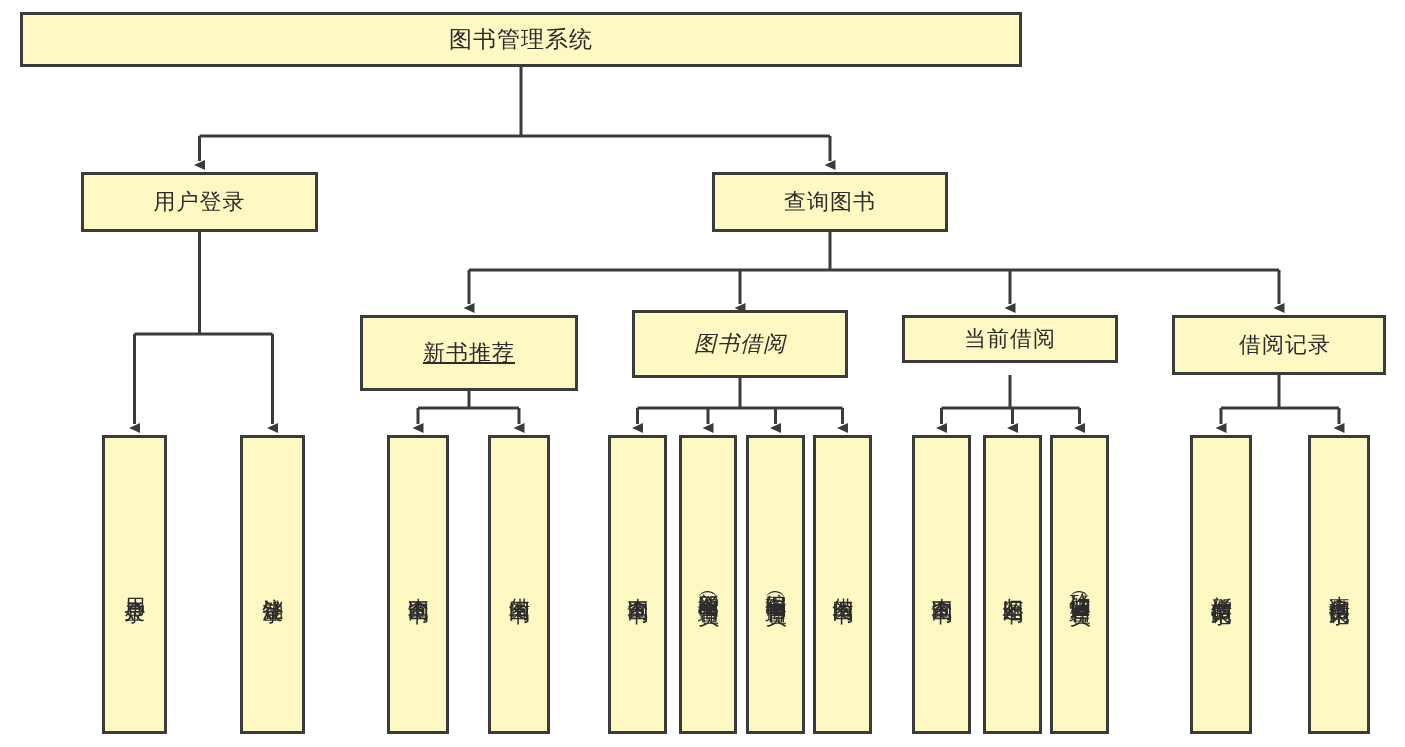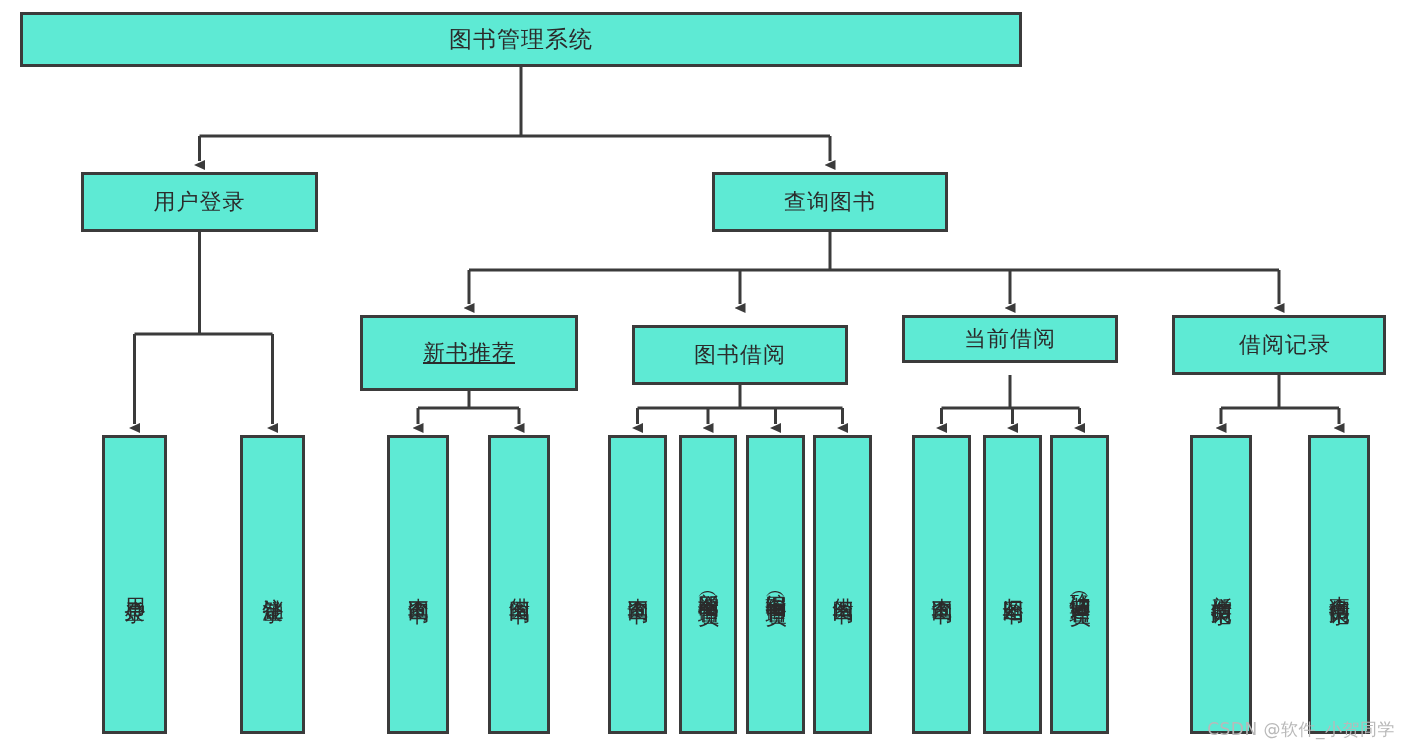--- a/index.html
+++ b/index.html
@@ -22,21 +22,21 @@
     left: 0;
     top: 0;
     width: 1405px;
     height: 747px;
     pointer-events: none;
   }
   .node {
     position: absolute;
     box-sizing: border-box;
     border: 3px solid #3b3b3b;
-    background: #5eead4;
+    background: #fef9c3;
     display: flex;
     align-items: center;
     justify-content: center;
     color: #2b2b2b;
   }
   .node.horiz {
     font-size: 22px;
     letter-spacing: 1px;
   }
   .node.vert {
@@ -120,21 +120,21 @@
       </div>
       <div class="node horiz" style="left: 81px; top: 172px; width: 237px; height: 60px;">
         <span class="hlabel">用户登录</span>
       </div>
       <div class="node horiz" style="left: 712px; top: 172px; width: 236px; height: 60px;">
         <span class="hlabel">查询图书</span>
       </div>
       <div class="node horiz" style="left: 360px; top: 315px; width: 218px; height: 76px; text-decoration: underline;">
         <span class="hlabel">新书推荐</span>
       </div>
-      <div class="node horiz" style="left: 632px; top: 325px; width: 216px; height: 60px;">
+      <div class="node horiz" style="left: 632px; top: 310px; width: 216px; height: 68px; font-style: italic;">
         <span class="hlabel">图书借阅</span>
       </div>
       <div class="node horiz" style="left: 902px; top: 315px; width: 216px; height: 48px;">
         <span class="hlabel">当前借阅</span>
       </div>
       <div class="node horiz" style="left: 1172px; top: 315px; width: 214px; height: 60px; padding-left: 12px;">
         <span class="hlabel">借阅记录</span>
       </div>
       <div class="node vert" style="left: 102px; top: 435px; width: 65px; height: 299px;">
         <span class="vlabel">用户登录</span>
@@ -170,14 +170,13 @@
         <span class="vlabel">确认归还（管理员）</span>
       </div>
       <div class="node vert" style="left: 1190px; top: 435px; width: 62px; height: 299px;">
         <span class="vlabel">新增借阅记录</span>
       </div>
       <div class="node vert" style="left: 1308px; top: 435px; width: 62px; height: 299px;">
         <span class="vlabel">查询借阅记录</span>
       </div>
     </div>
 
-  <div id="watermark">CSDN @软件_小贺同学</div>
 </div>
 
 </body></html>

